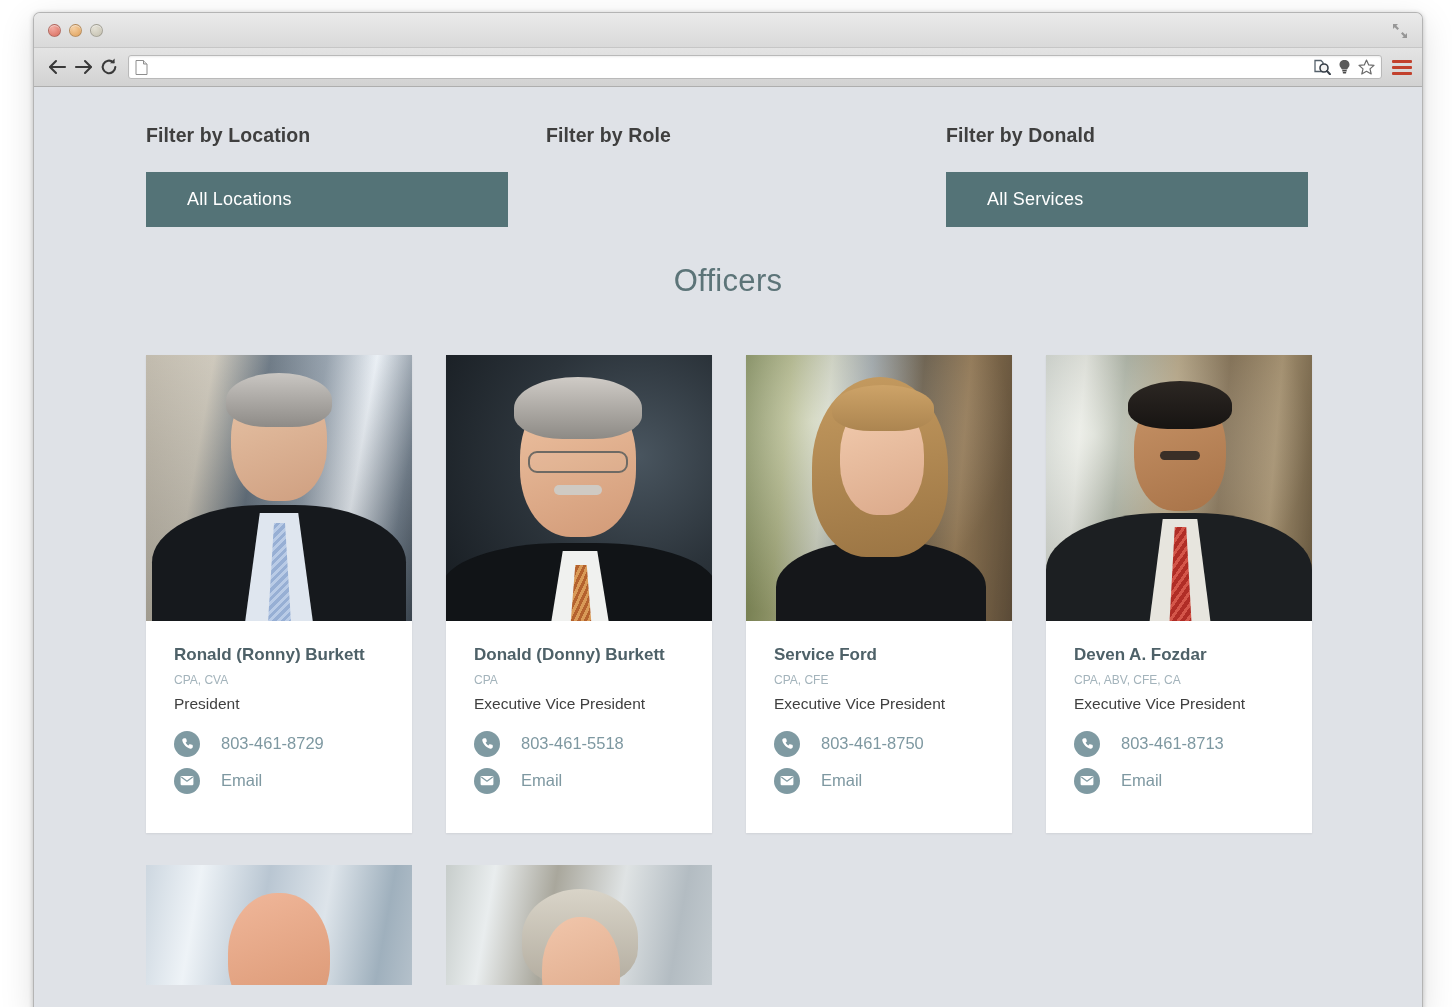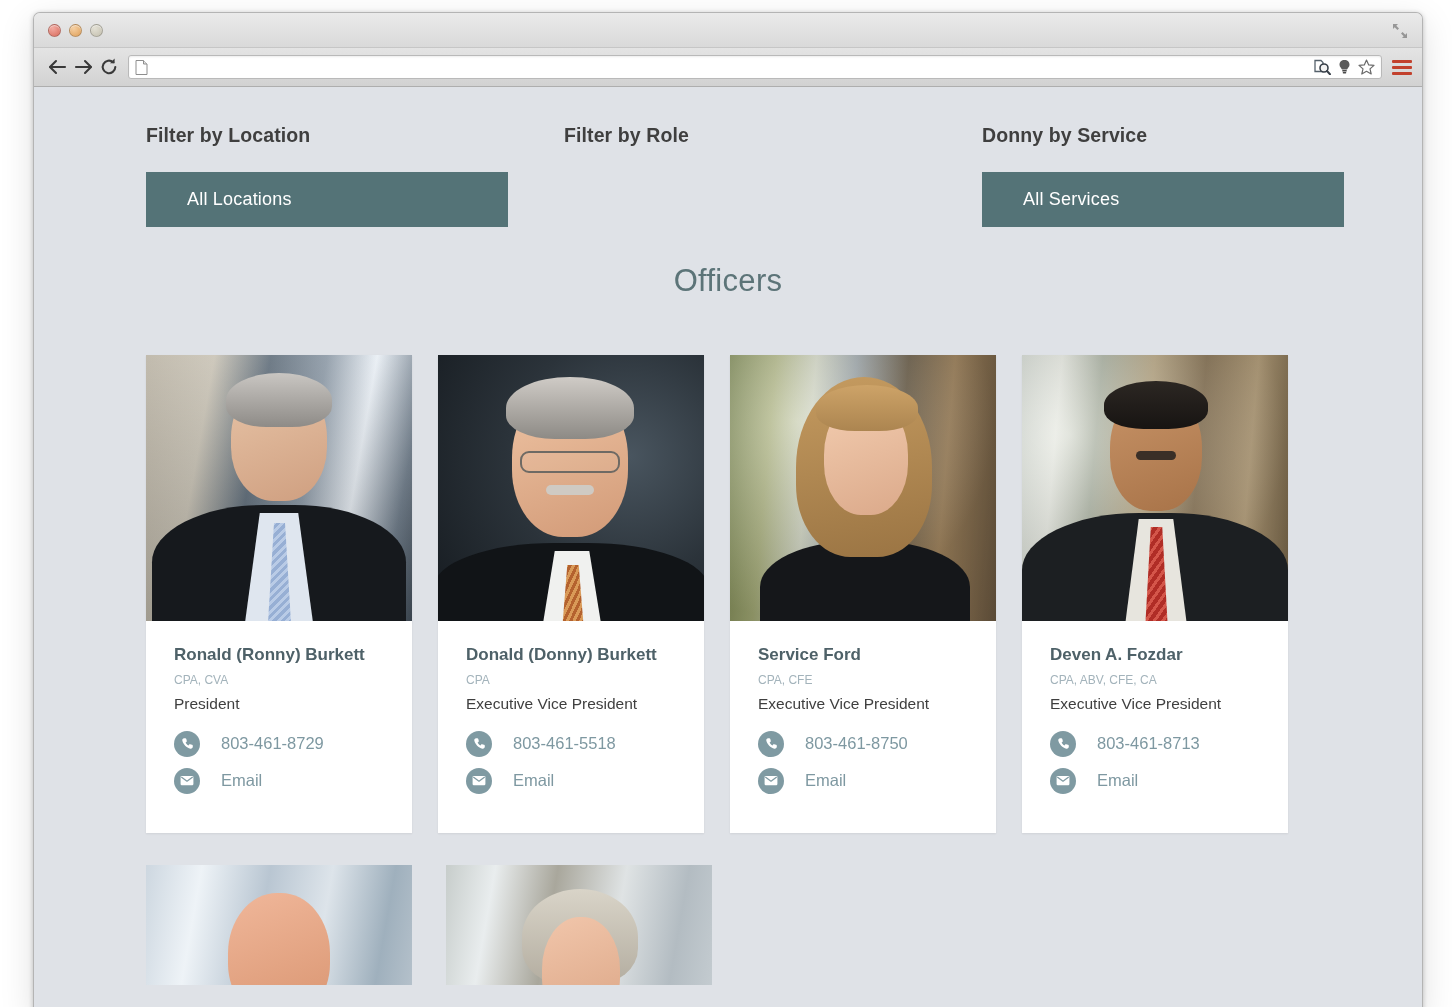--- a/index.html
+++ b/index.html
@@ -139,21 +139,21 @@
   #page {
     position: relative;
     width: 100%;
     height: 100%;
     padding: 0;
   }
 
   
   #filters {
     display: flex;
-    gap: 56px;
+    gap: 38px;
     padding: 37px 0 0 112px;
   }
   .filter-group { width: 362px; }
   .filter-label {
     font-size: 19.5px;
     color: #3f3f3f;
     font-weight: 600;
     letter-spacing: 0.1px;
     margin-bottom: 25px;
   }
@@ -175,21 +175,21 @@
     font-size: 31px;
     color: #5c7478;
     font-weight: 300;
     margin-top: 36px;
     letter-spacing: 0.3px;
   }
 
   
   #cards {
     display: flex;
-    gap: 26px;
+    gap: 34px;
     padding: 56px 0 0 112px;
     align-items: flex-start;
   }
   .card {
     width: 266px;
     background: #ffffff;
     box-shadow: 0 1px 2px rgba(0,0,0,0.07);
     overflow: hidden;
     flex: 0 0 auto;
   }
@@ -352,21 +352,21 @@
           <div class="filter-group">
             <div class="filter-label">Filter by Location</div>
             <div class="filter-select">All Locations</div>
           </div>
 
           <div class="filter-group">
             <div class="filter-label">Filter by Role</div>
           </div>
 
           <div class="filter-group">
-            <div class="filter-label">Donny by Service</div>
+            <div class="filter-label">Filter by Donald</div>
             <div class="filter-select">All Services</div>
           </div>
 
         </div>
 
         <div id="section-title">Officers</div>
 
         <div id="cards">
 
           <div class="card">

